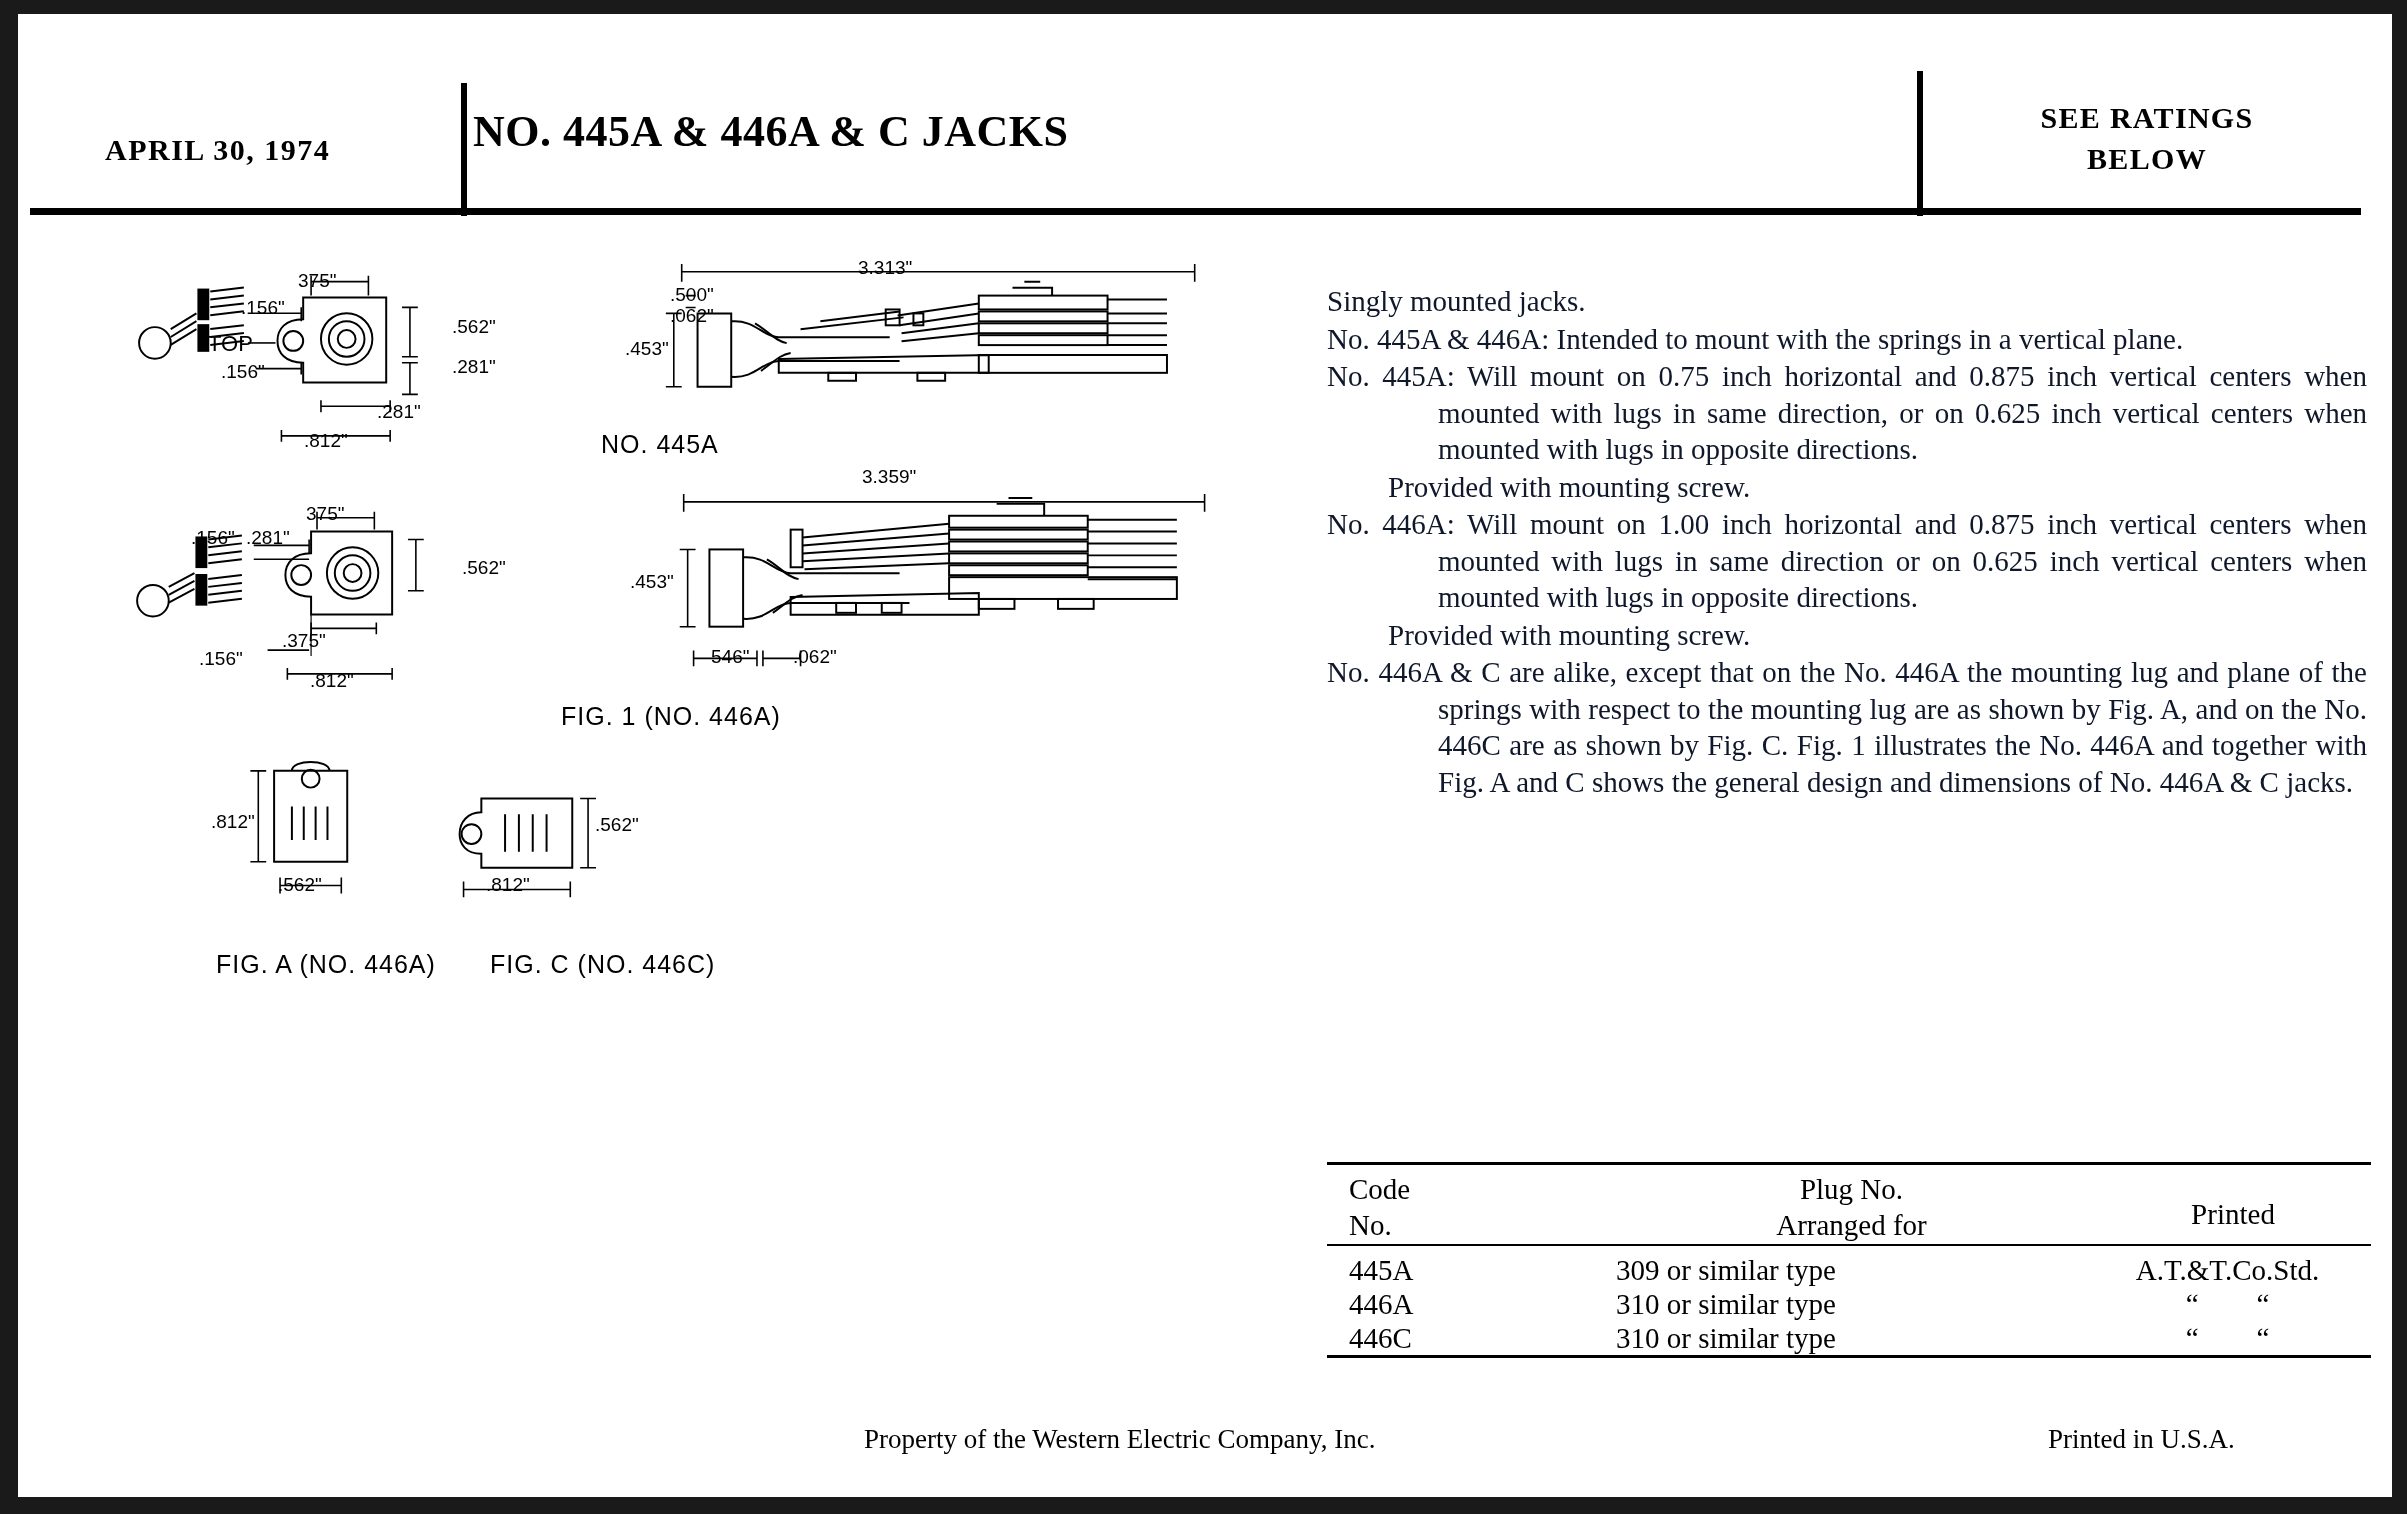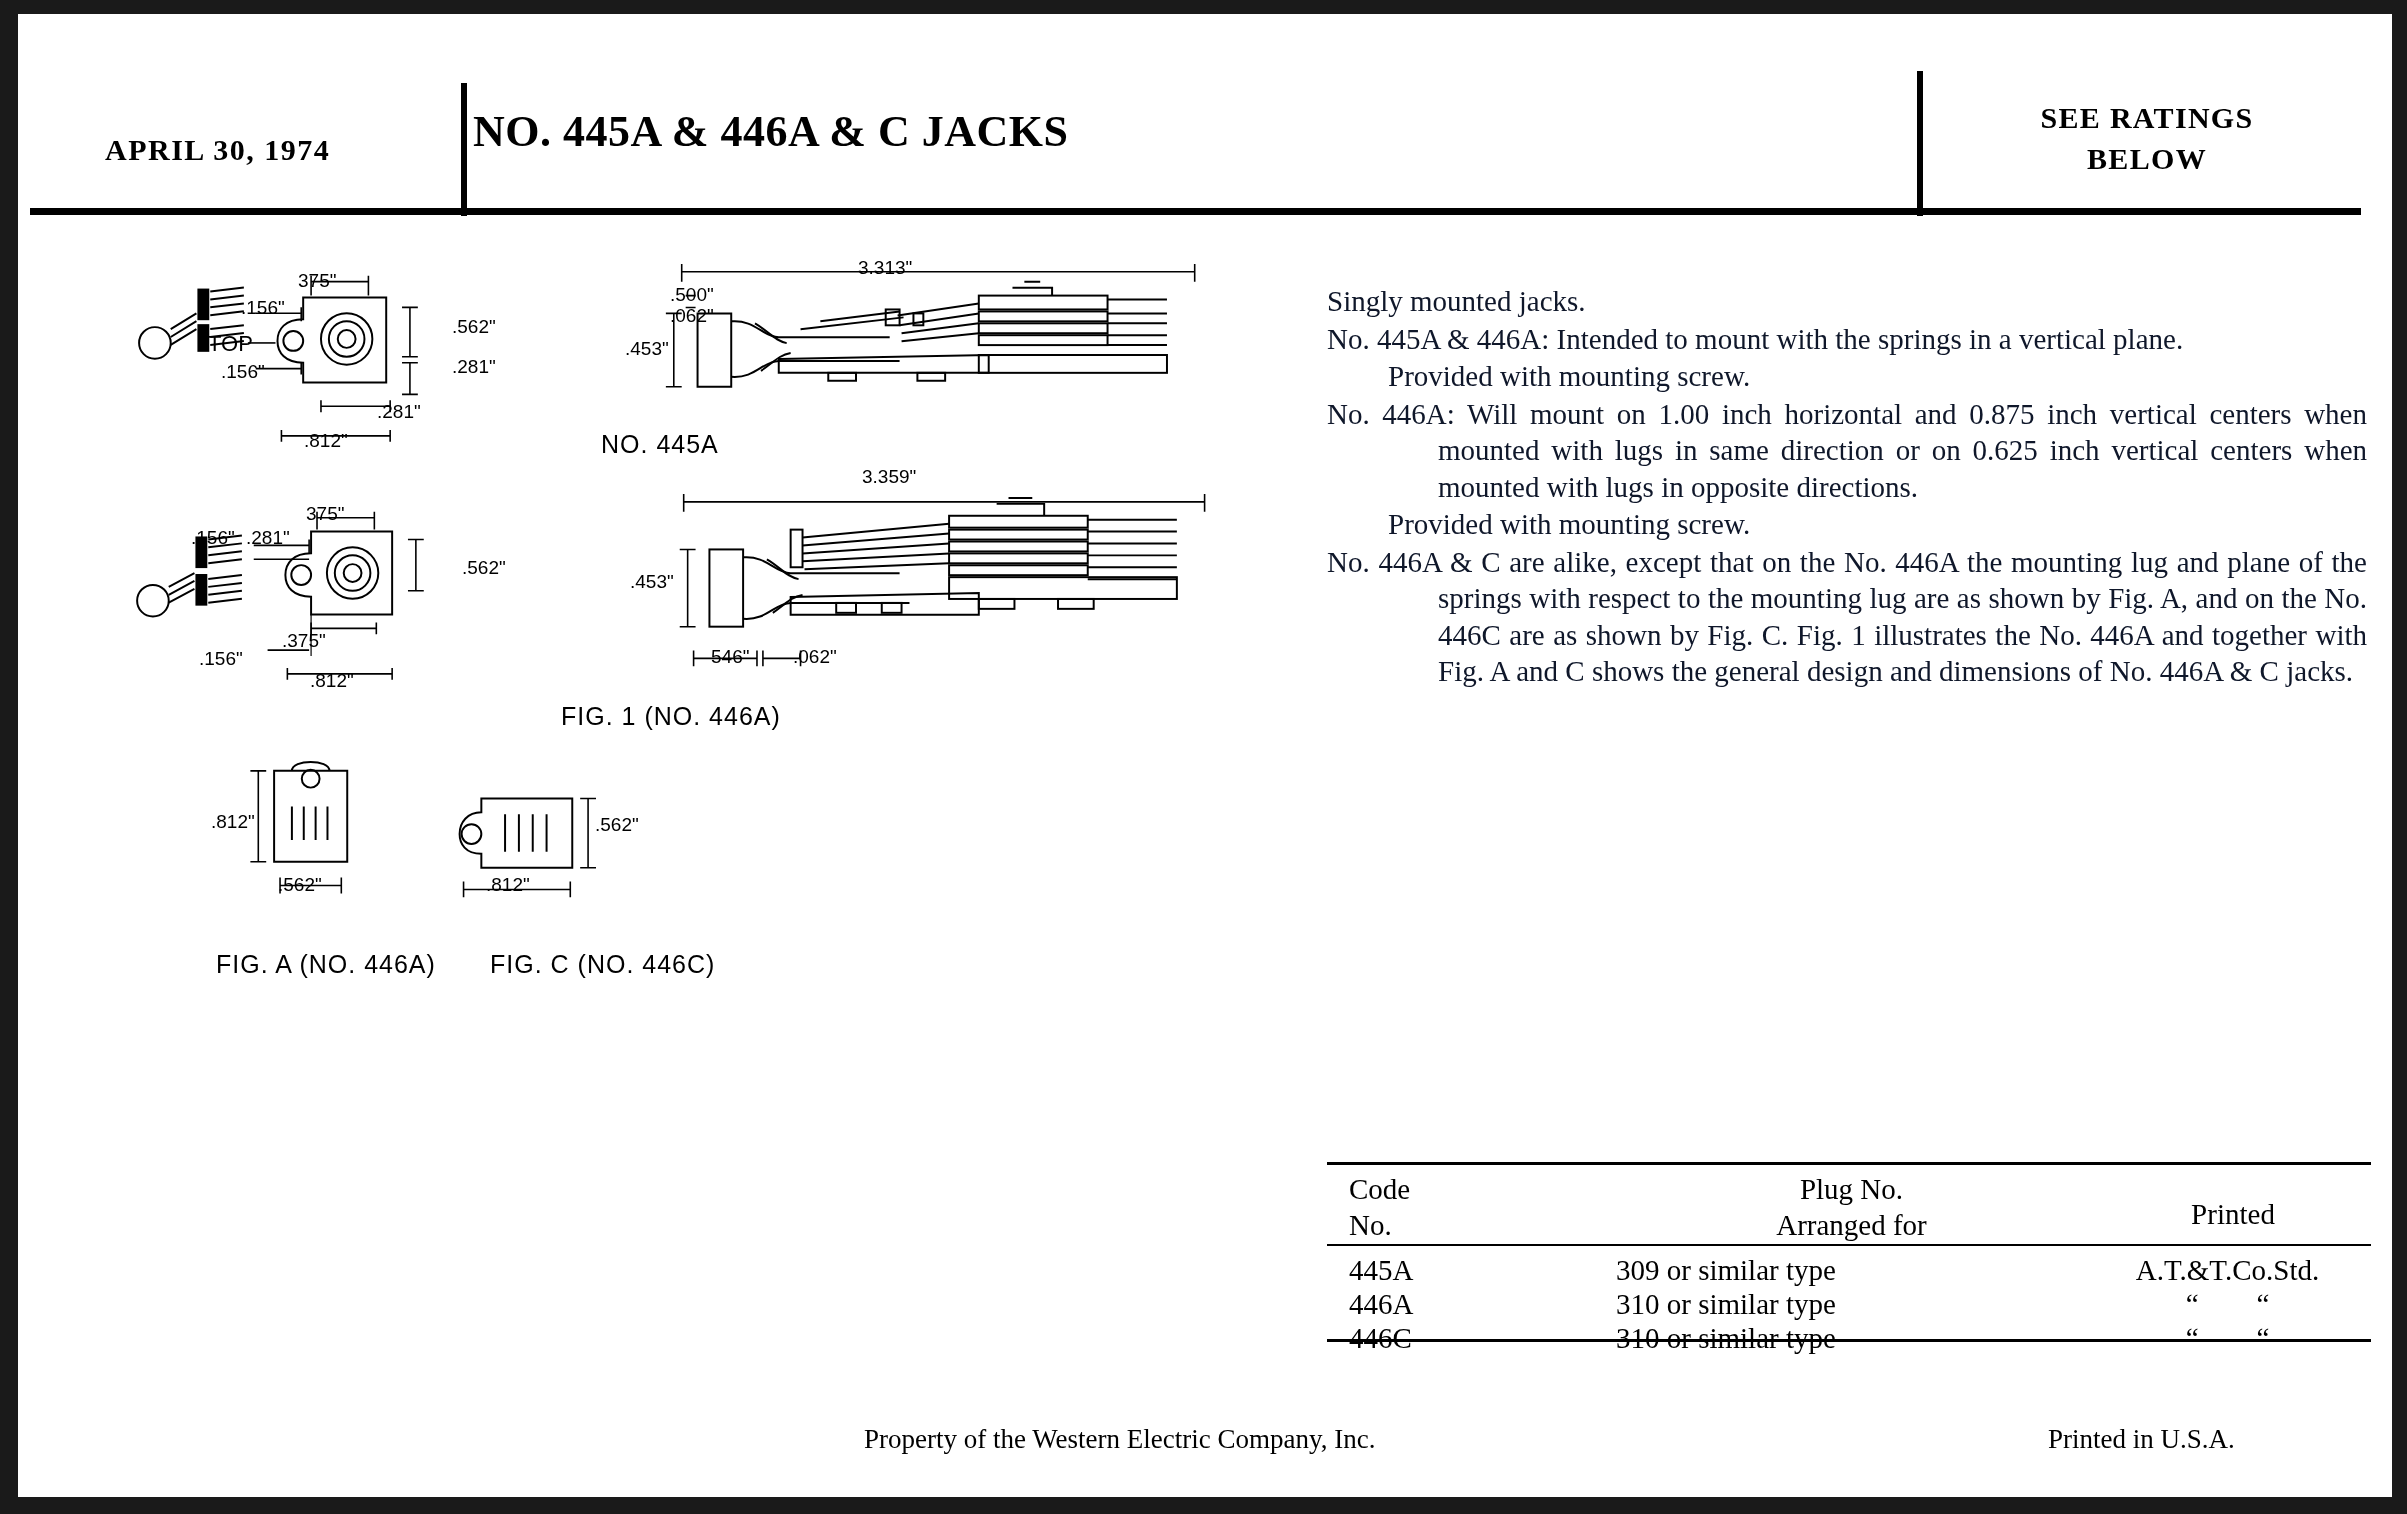--- a/index.html
+++ b/index.html
@@ -128,21 +128,21 @@
     position: absolute; left: 22px; top: 6px; line-height: 1.25;
   }
   .th-arr {
     position: absolute; left: 297px; top: 6px; width: 455px; text-align: center; line-height: 1.25;
   }
   .th-rating {
     position: absolute; left: 782px; top: 33px; width: 248px; text-align: center;
   }
   .tblbody {
     position: relative;
-    height: 93px;
+    height: 109px;
     font-size: 29px;
   }
   .trow { position: relative; height: 34px; }
   .td-code { position: absolute; left: 22px; }
   .td-arr { position: absolute; left: 289px; }
   .td-rate { position: absolute; left: 762px; width: 277px; text-align: center; }
   
   .footer-left {
     position: absolute;
     left: 846px;
@@ -359,20 +359,21 @@
     <div class="dimtxt" style="left:537px;top:562px;">.562"</div>
     <div class="dimtxt" style="left:428px;top:622px;">.812"</div>
 
     <div class="caption" style="left:158px;top:698px;">FIG. A (NO. 446A)</div>
     <div class="caption" style="left:432px;top:698px;">FIG. C (NO. 446C)</div>
   </div>
 
   <div class="rightcol">
     <p class="para">Singly mounted jacks.</p>
     <p class="para hang">No. 445A &amp; 446A: Intended to mount with the springs in a vertical plane.</p>
+    <p class="para hang">No. 445A: Will mount on 0.75 inch horizontal and 0.875 inch vertical centers when mounted with lugs in same direction, or on 0.625 inch vertical centers when mounted with lugs in opposite directions.</p>
     <p class="para ind">Provided with mounting screw.</p>
     <p class="para hang">No. 446A: Will mount on 1.00 inch horizontal and 0.875 inch vertical centers when mounted with lugs in same direction or on 0.625 inch vertical centers when mounted with lugs in opposite directions.</p>
     <p class="para ind">Provided with mounting screw.</p>
     <p class="para hang">No. 446A &amp; C are alike, except that on the No. 446A the mounting lug and plane of the springs with respect to the mounting lug are as shown by Fig. A, and on the No. 446C are as shown by Fig. C. Fig. 1 illustrates the No. 446A and together with Fig. A and C shows the general design and dimensions of No. 446A &amp; C jacks.</p>
   </div>
 
   <div class="tbl">
     <div class="rule"></div>
     <div class="tblhead">
       <div class="th-code">

